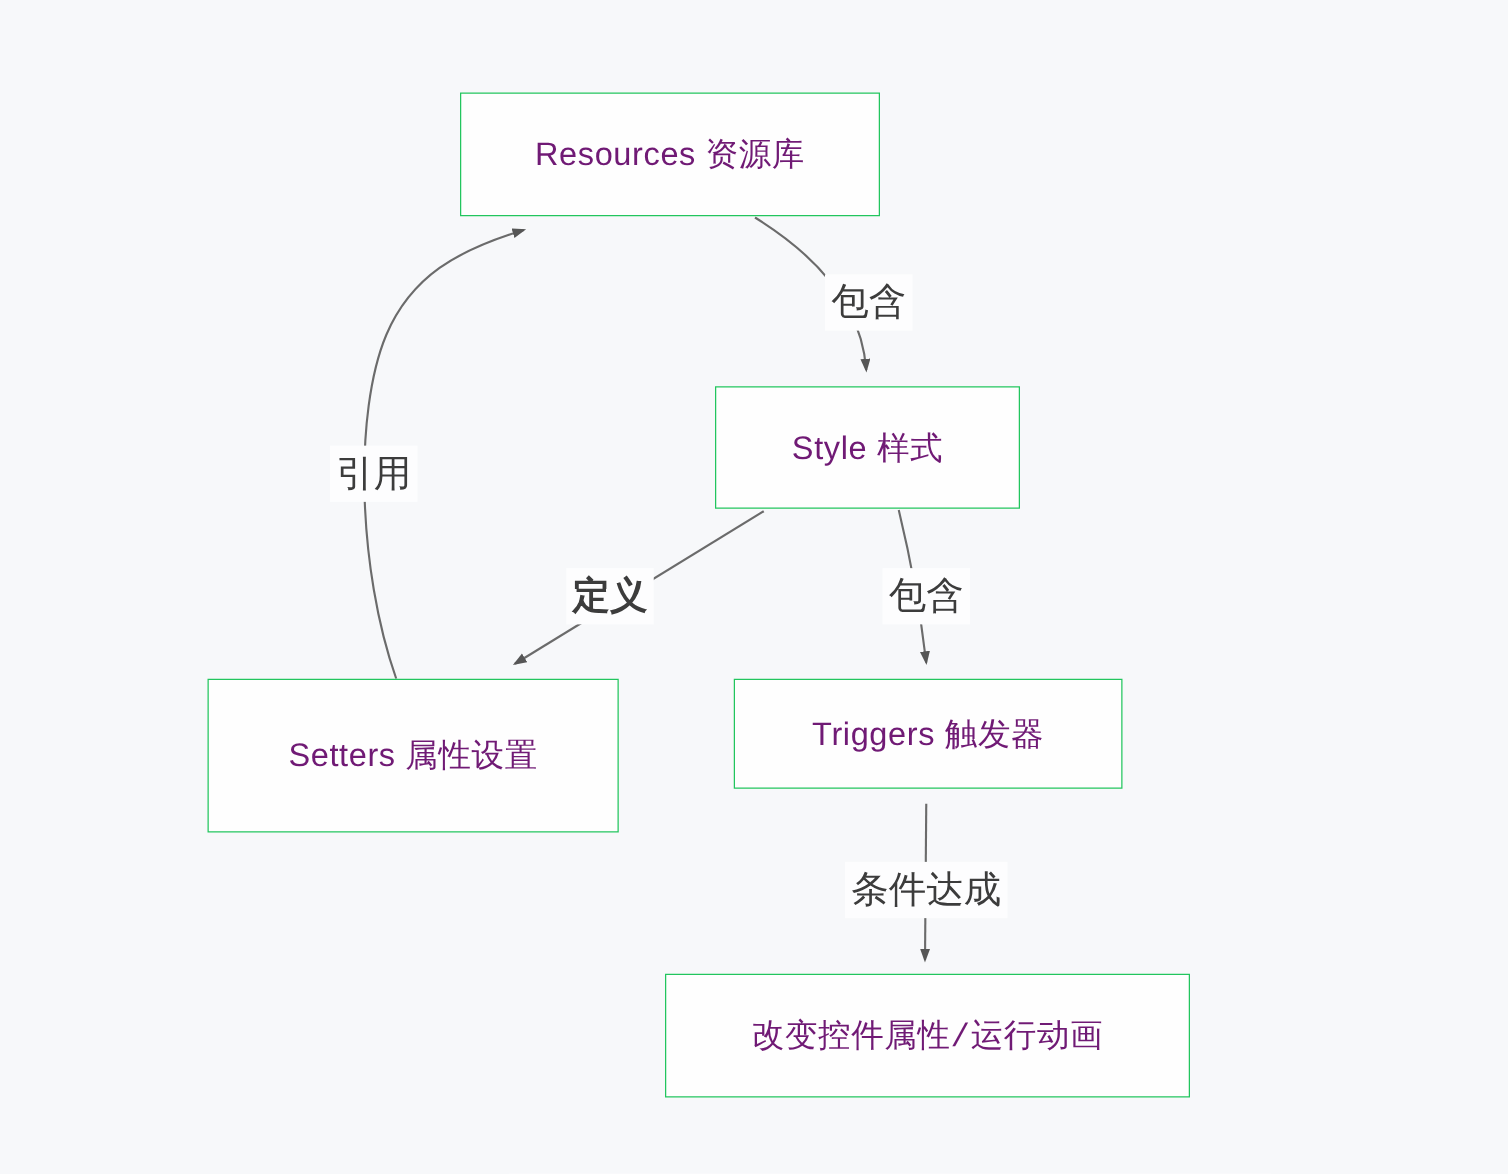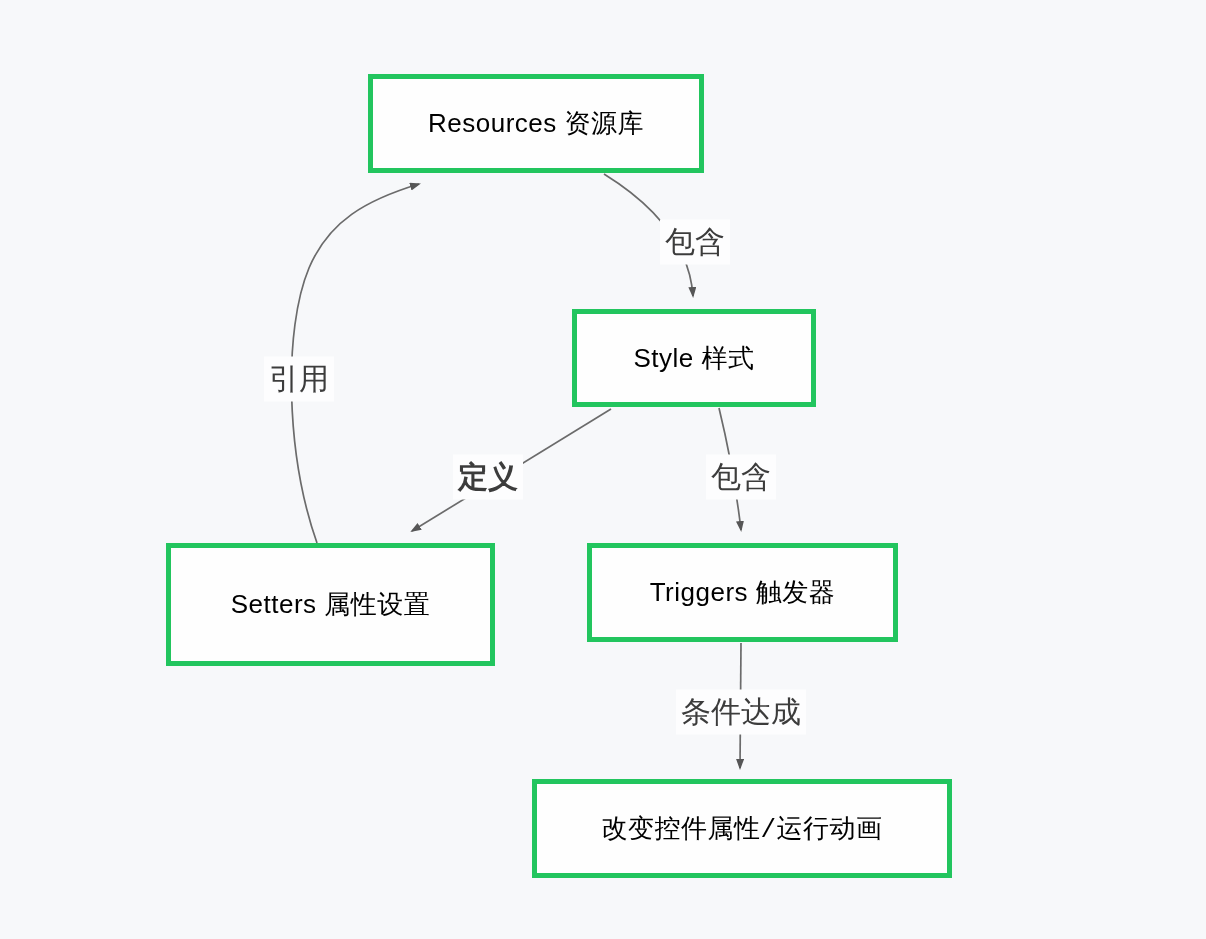--- a/index.html
+++ b/index.html
@@ -20,26 +20,26 @@
     position: absolute;
     left: 0;
     top: 0;
     width: 1206px;
     height: 939px;
   }
   .node {
     position: absolute;
     box-sizing: border-box;
     background: #fefefe;
-    border: 5px solid #22c55e;
+    border: 1px solid #22c55e;
     display: flex;
     align-items: center;
     justify-content: center;
     font-size: 26px;
-    color: #000000;
+    color: #701a75;
     letter-spacing: 0.5px;
     white-space: nowrap;
     text-align: center;
   }
   .edge-label {
     position: absolute;
     transform: translate(-50%, -50%);
     background: #fdfdfe;
     padding: 2px 5px;
     font-size: 30px;
@@ -72,21 +72,21 @@
         <path d="M611,409 L412,531" fill="none" stroke="#6b6b6b" stroke-width="1.7" marker-end="url(#arrow)"></path>
         <path d="M719,408 Q734,470 741,530" fill="none" stroke="#6b6b6b" stroke-width="1.7" marker-end="url(#arrow)"></path>
         <path d="M741,643 L740,768" fill="none" stroke="#6b6b6b" stroke-width="1.7" marker-end="url(#arrow)"></path>
       </g>
   </svg>
 
   <div id="nodes">
       <div class="node" style="left: 368px; top: 74px; width: 336px; height: 99px;">Resources 资源库</div>
       <div class="node" style="left: 572px; top: 309px; width: 244px; height: 98px;">Style 样式</div>
       <div class="node" style="left: 166px; top: 543px; width: 329px; height: 123px;">Setters 属性设置</div>
-      <div class="node" style="left: 587px; top: 543px; width: 311px; height: 99px;">Triggers 触发器</div>
+      <div class="node" style="left: 587px; top: 543px; width: 311px; height: 88px;">Triggers 触发器</div>
       <div class="node" style="left: 532px; top: 779px; width: 420px; height: 99px; font-family: Liberation Mono, monospace;">改变控件属性/运行动画</div>
     </div>
   <div id="edge-labels">
       <div class="edge-label" style="left: 695px; top: 242px;">包含</div>
       <div class="edge-label" style="left: 299px; top: 379px;">引用</div>
       <div class="edge-label" style="left: 488px; top: 477px; font-weight: bold;">定义</div>
       <div class="edge-label" style="left: 741px; top: 477px;">包含</div>
       <div class="edge-label" style="left: 741px; top: 712px;">条件达成</div>
     </div>
 

